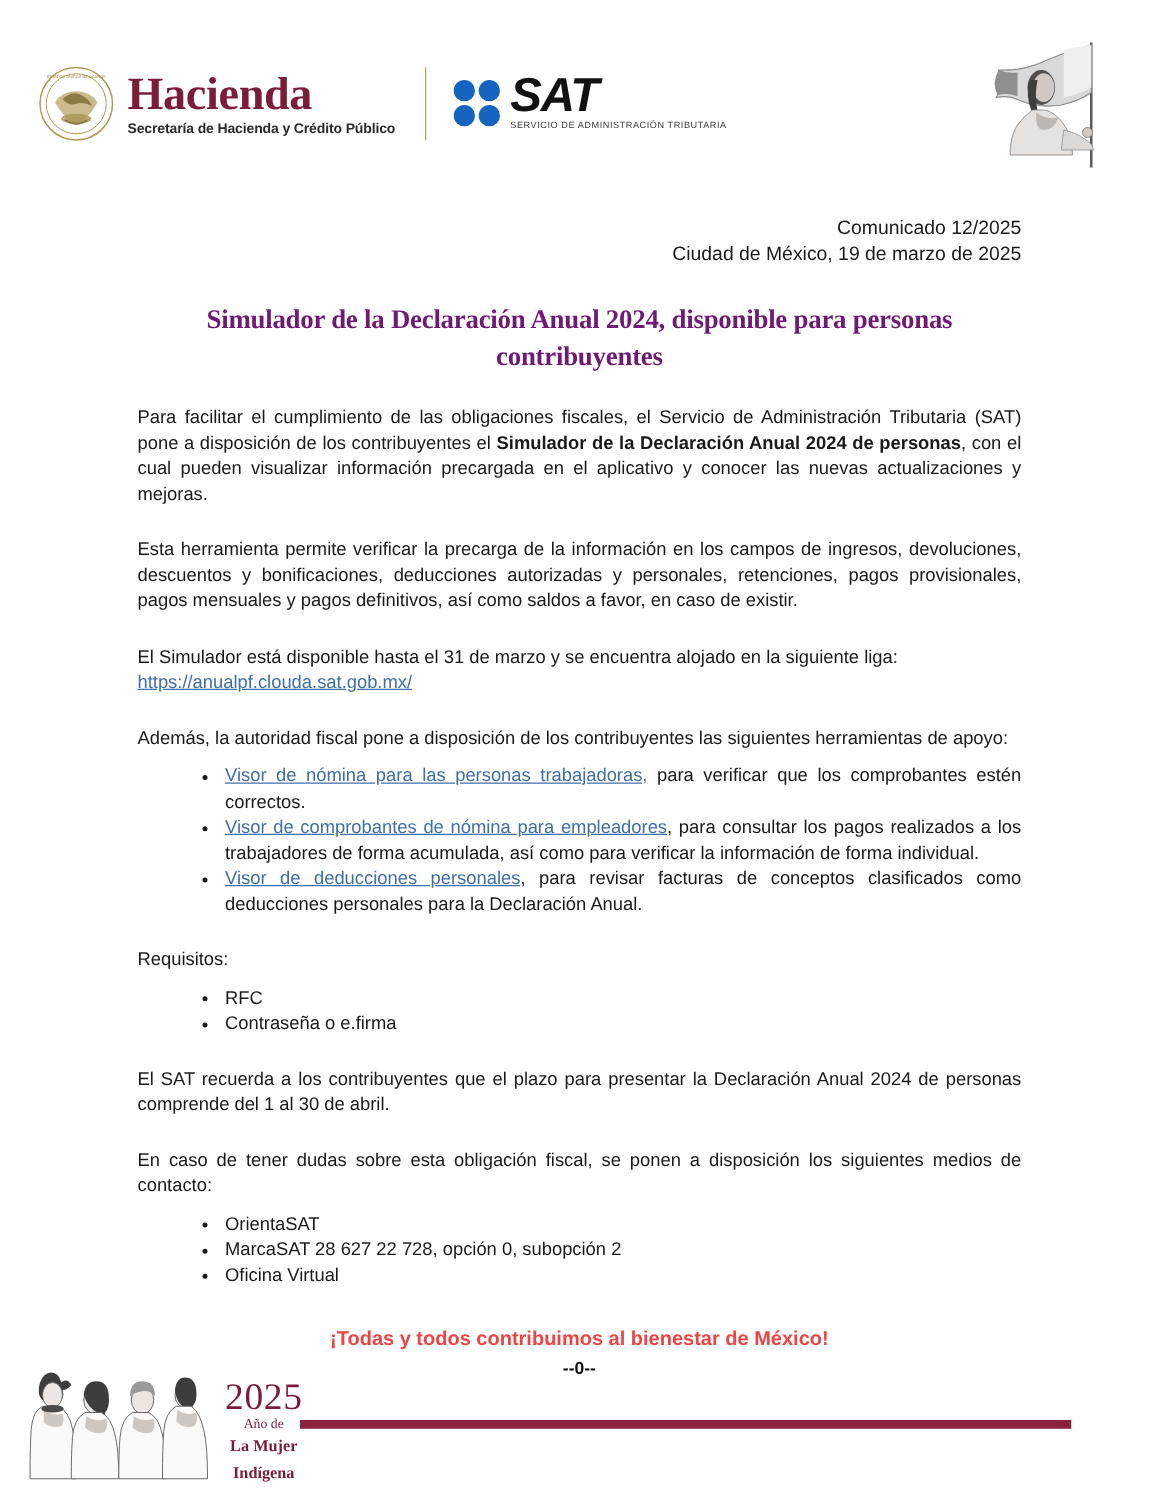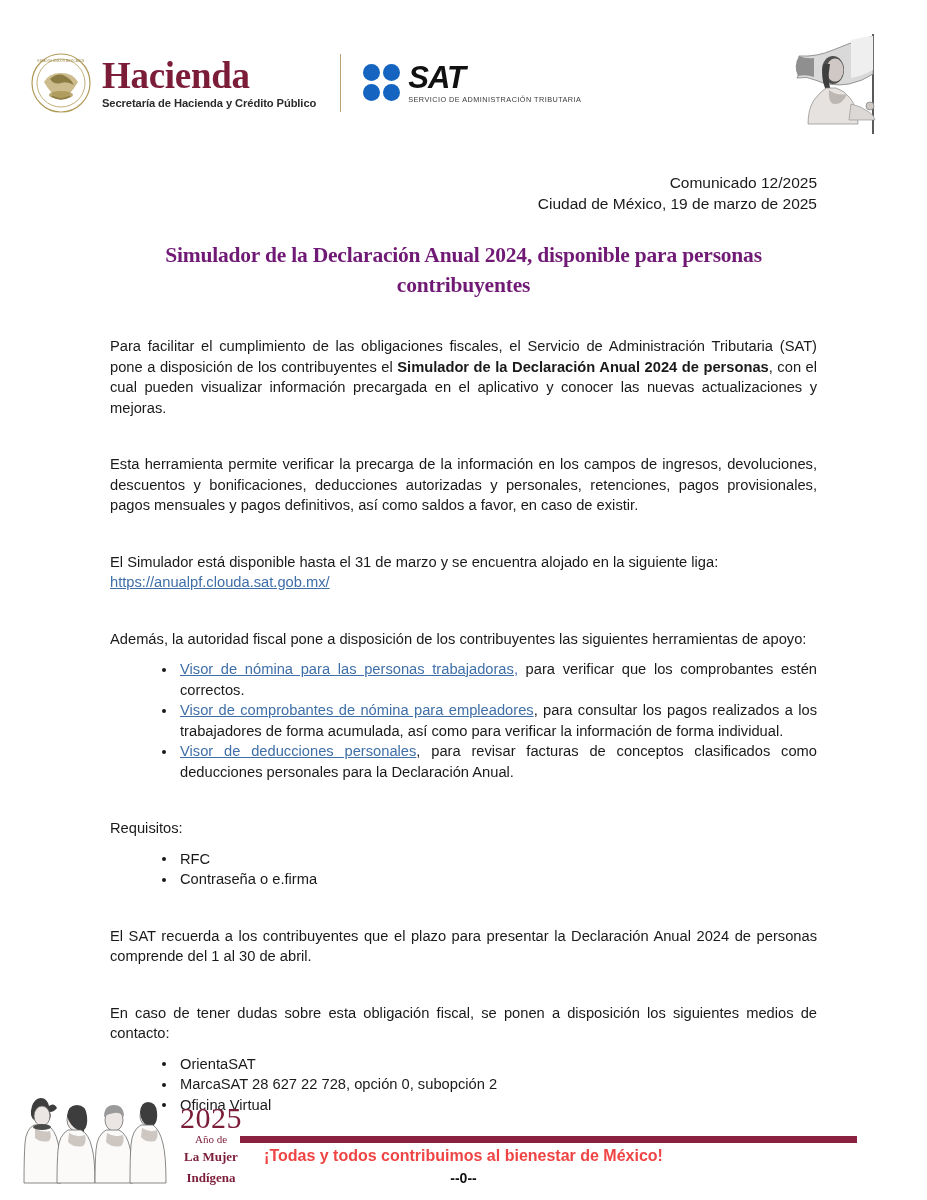--- a/index.html
+++ b/index.html
@@ -88,21 +88,21 @@
   .sat-dots i.d4 { left: 20px; top: 20px; }
   .sat-text {
     margin-left: 7px;
     display: flex;
     flex-direction: column;
   }
   .sat-word {
     font-family: "Liberation Sans", sans-serif;
     font-weight: bold;
     font-style: italic;
-    font-size: 31px;
+    font-size: 38px;
     line-height: 31px;
     color: #111111;
     letter-spacing: -1px;
   }
   .sat-sub {
     font-family: "Liberation Sans", sans-serif;
     font-size: 7.3px;
     line-height: 10px;
     color: #3a3a3a;
     letter-spacing: 0.45px;
@@ -138,21 +138,21 @@
     text-align: center;
     margin: 26px 0 0 0;
     padding: 0 10px;
     color: #701a75;
     letter-spacing: -0.2px;
   }
   p.para {
     font-size: 14.7px;
     line-height: 20.5px;
     text-align: justify;
-    margin: 36px 0 0 0;
+    margin: 24px 0 0 0;
     color: #1a1a1a;
   }
   .b { font-weight: bold; }
   a.link, .link {
     color: #3f6fa8;
     text-decoration: underline;
     cursor: pointer;
   }
   ul.bullets {
     margin: 10px 0 0 0;

